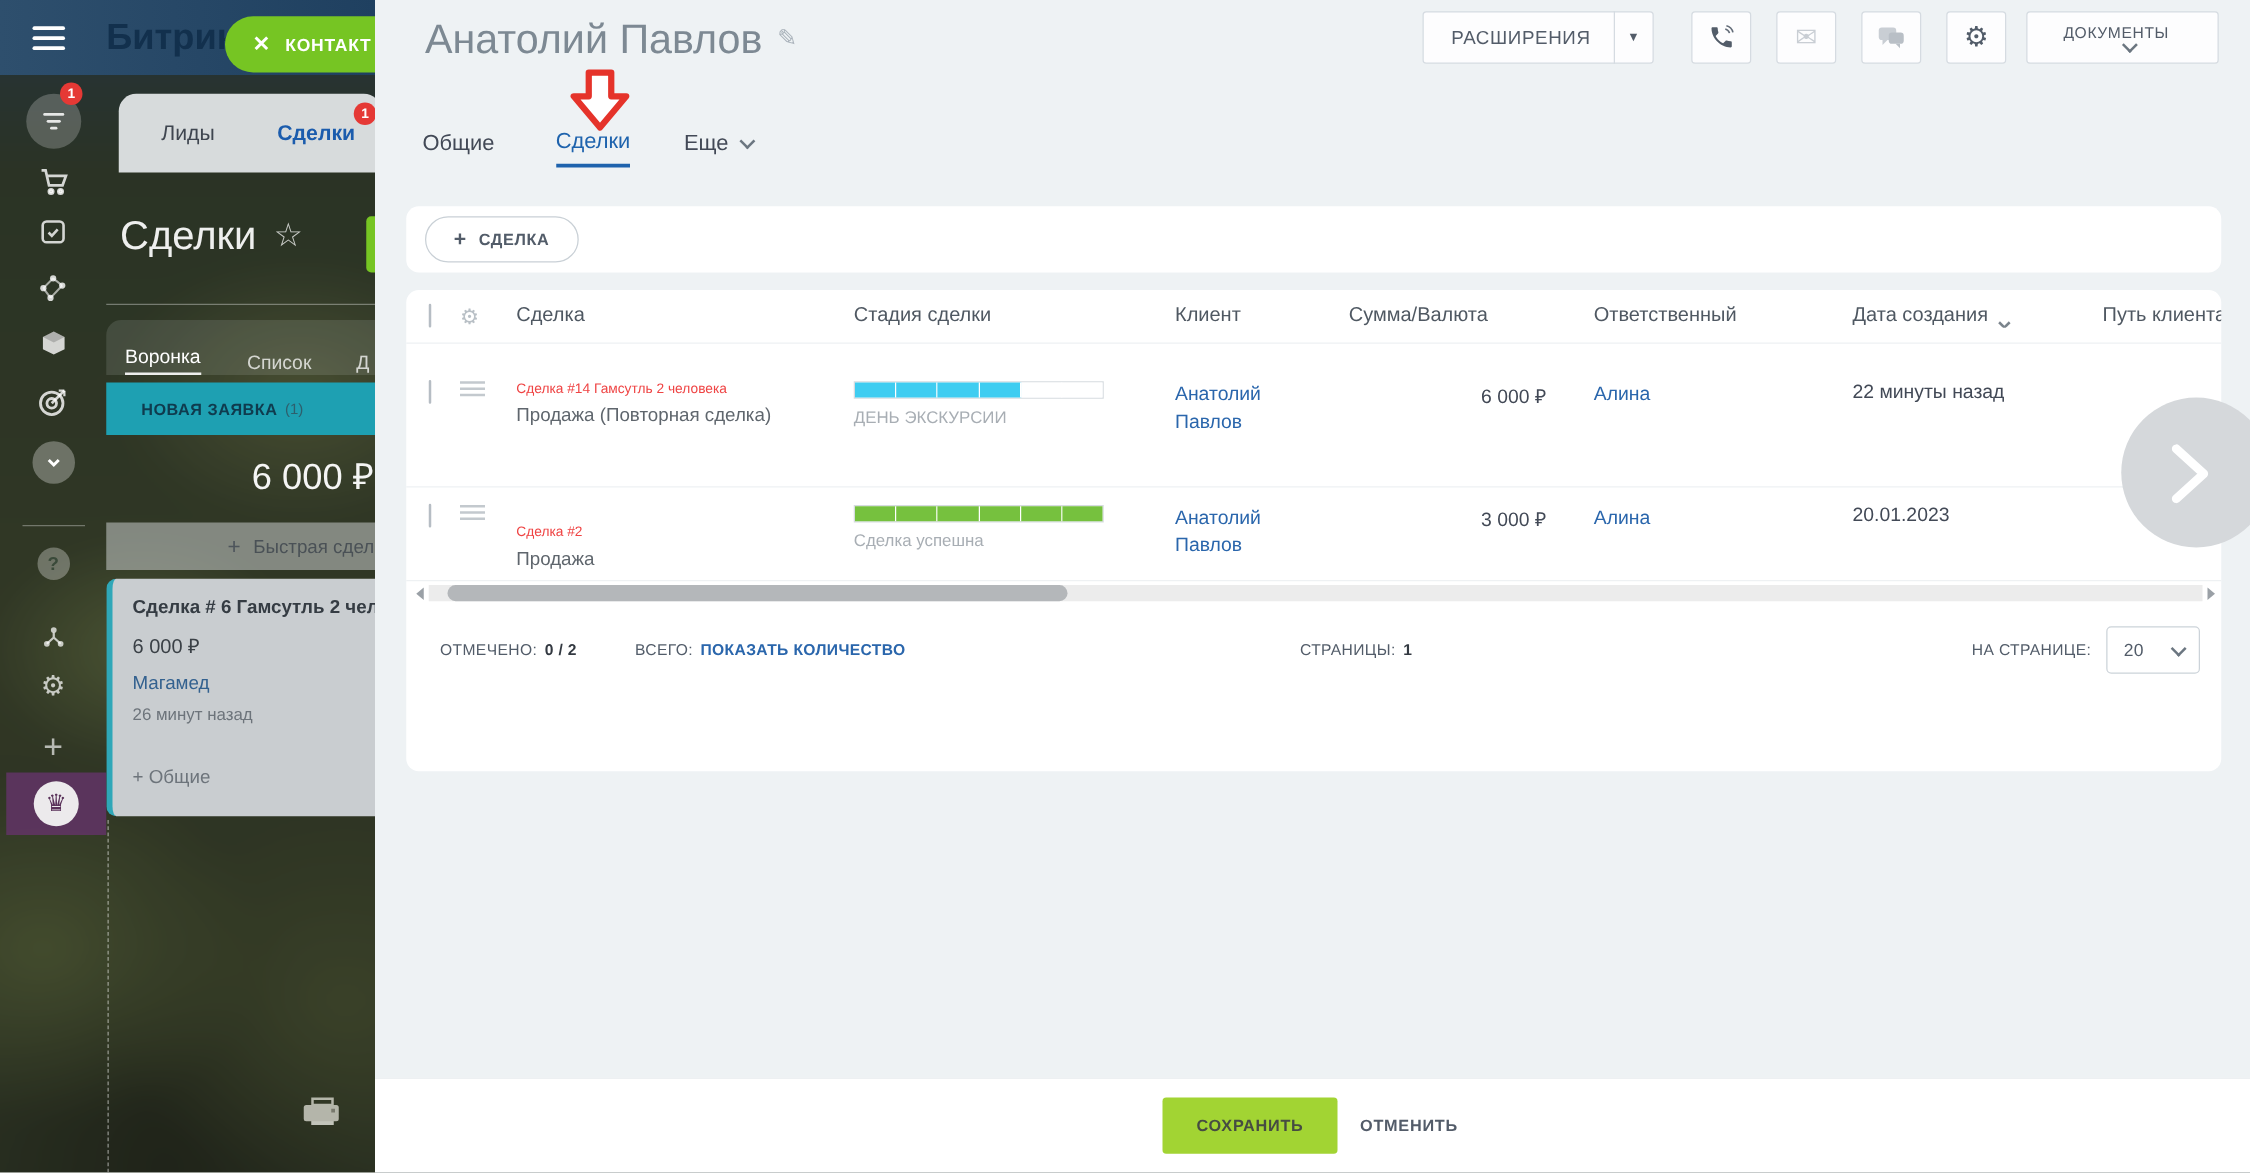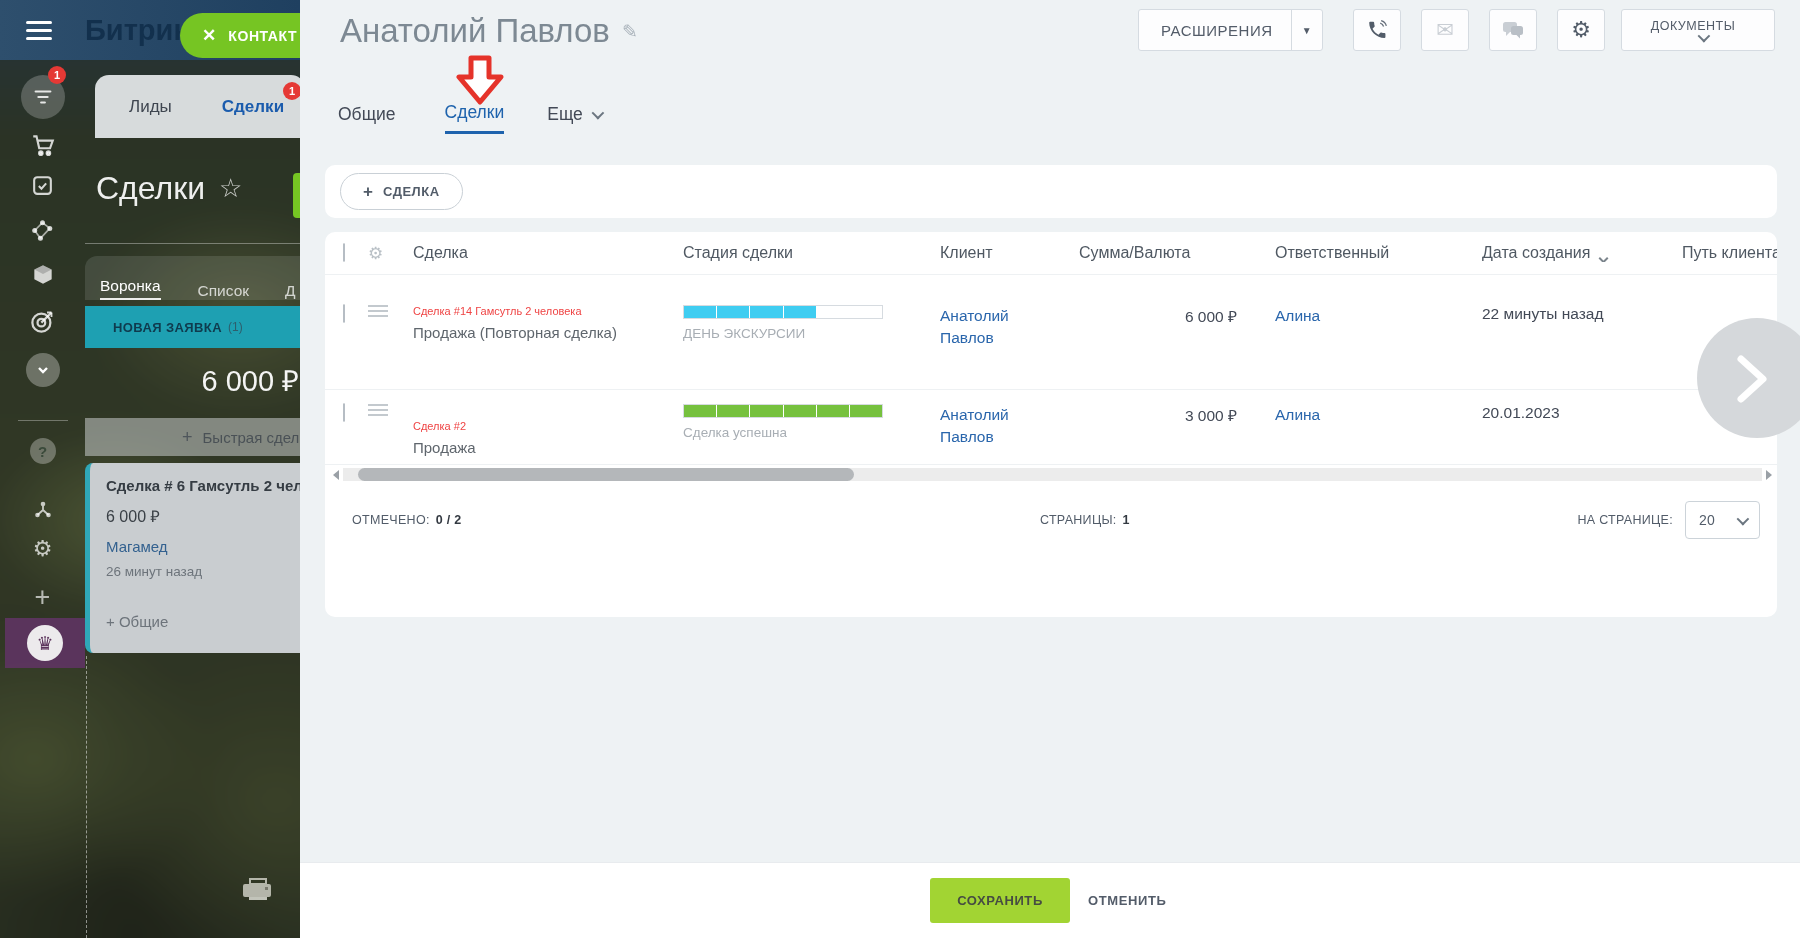--- a/index.html
+++ b/index.html
@@ -497,20 +497,24 @@
         <span class="hs-track"></span>
         <span class="hs-thumb"></span>
         <span class="hs-caret hs-right"></span>
       </div>
 
       <div class="tfooter">
         <div class="tf-item tf-checked">
           <span>ОТМЕЧЕНО:</span>
           <span class="tf-strong">0 / 2</span>
         </div>
+        <div class="tf-item tf-total">
+          <span>ВСЕГО:</span>
+          <span class="tf-link">ПОКАЗАТЬ КОЛИЧЕСТВО</span>
+        </div>
         <div class="tf-item tf-pages">
           <span>СТРАНИЦЫ:</span>
           <span class="tf-strong">1</span>
         </div>
         <div class="tf-item tf-perpage">
           <span>НА СТРАНИЦЕ:</span>
           <span class="pp-select">
             <span class="val">20</span>
             <span class="chev-down"></span>
           </span>

